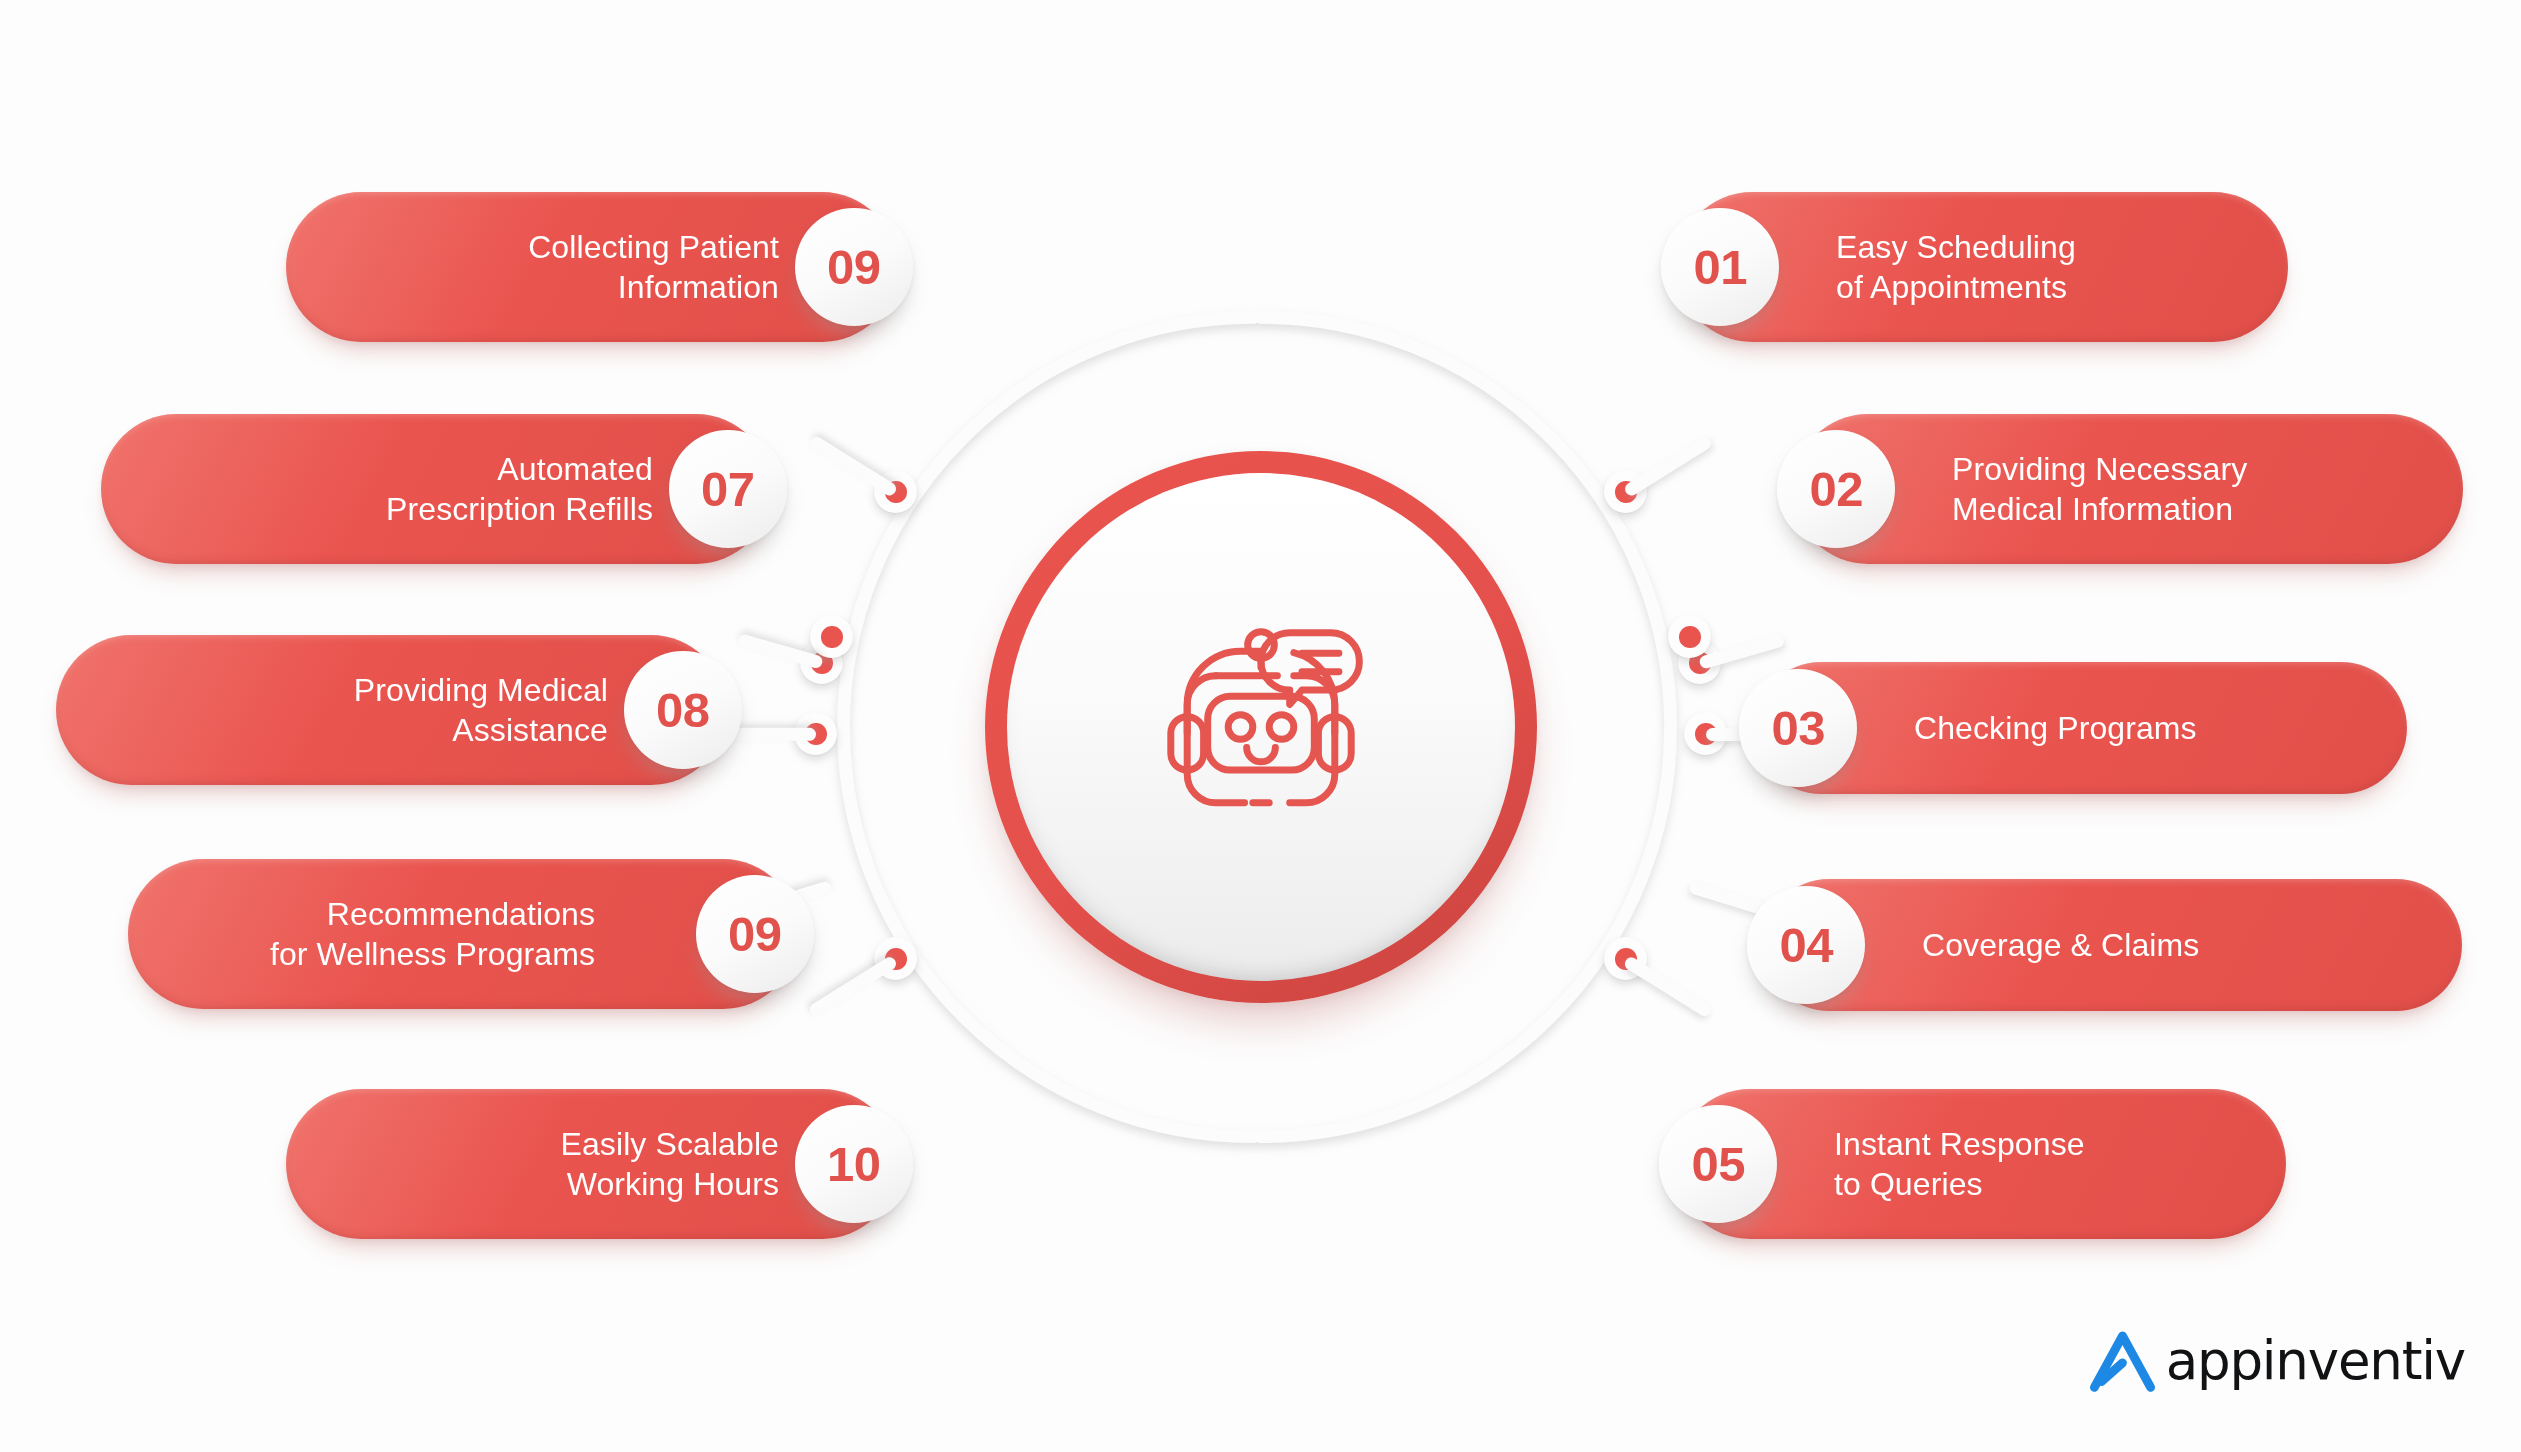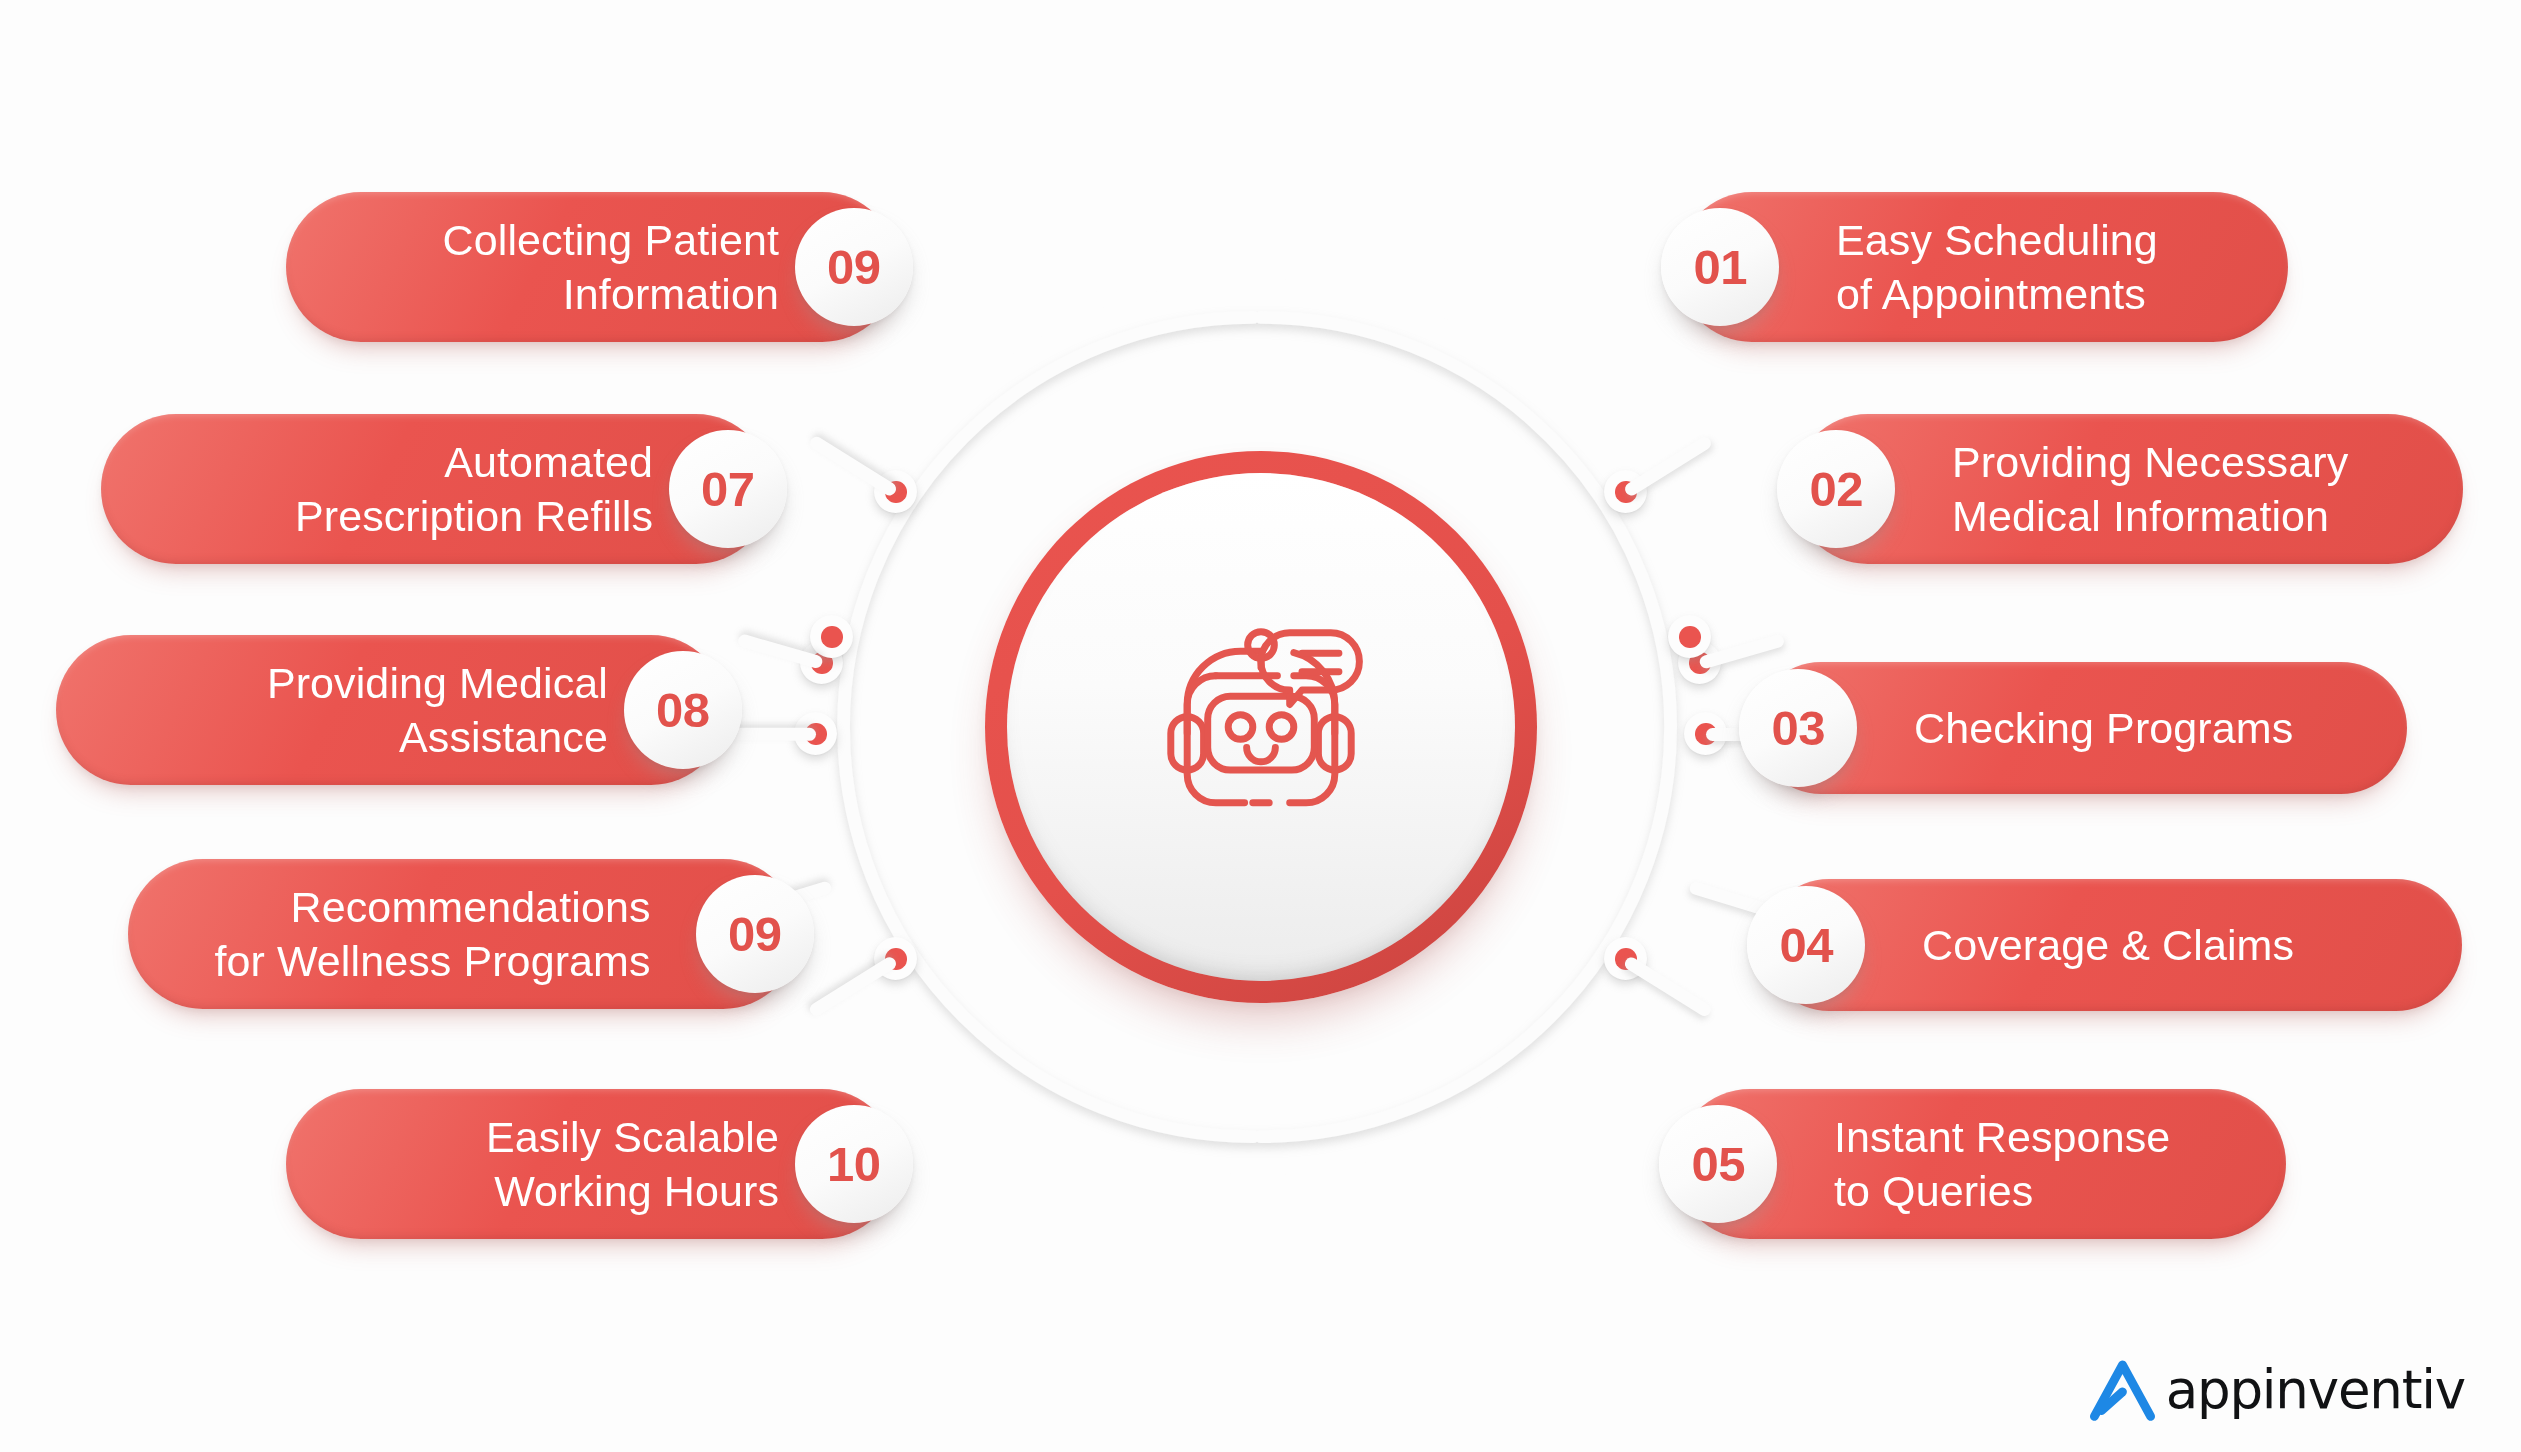--- a/index.html
+++ b/index.html
@@ -125,21 +125,21 @@
                 0 3px 7.9px rgba(0,0,0,0.05),
                 inset 0 -4.9px 9.9px -3.9px rgba(150,50,45,0.30),
                 inset 0 3.9px 8.9px -3.9px rgba(255,255,255,0.32);
     color: #ffffff;
     display: flex;
     align-items: center;
     box-sizing: border-box;
     min-height: 126px;
   }
   .pill-text {
-    font-size: 43px;
+    font-size: 32px;
     line-height: 1.26;
     color: #ffffff;
     letter-spacing: 0.1px;
     white-space: pre-line;
   }
   .row.right .pill { padding: 17.7px 57px 17.7px 118px; text-align: left; }
   .row.right .pill-text { text-align: left; margin-left: 41px; }
   .row.left  .pill { padding: 17.7px 118px 17.7px 57px; text-align: right; justify-content: flex-end; }
   .row.left  .pill-text { text-align: right; }
 
@@ -165,21 +165,21 @@
     color: #e2524c;
     letter-spacing: -0.5px;
   }
   .row.right .badge { left: -15.8px; }
   .row.left  .badge { right: -15.8px; }
 
   
   #logo {
     position: absolute;
     right: 57px;
-    bottom: 26px;
+    bottom: 55px;
     display: flex;
     align-items: center;
     gap: 5.9px;
   }
   #logo .mark { width: 75px; height: 75px; display: block; }
   #logo .word {
     font-size: 53px;
     color: #111214;
     letter-spacing: -1.2px;
     font-family: "DejaVu Sans", sans-serif;

